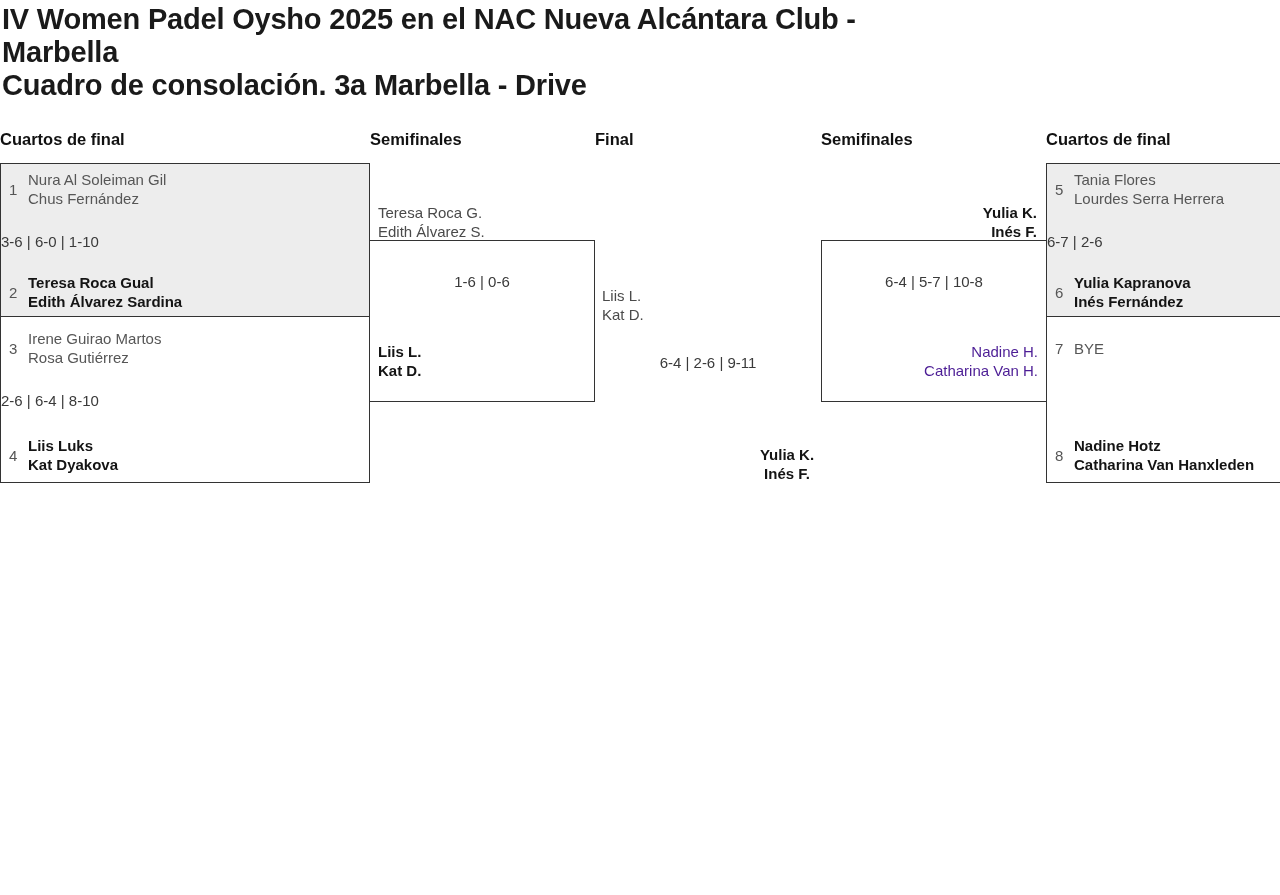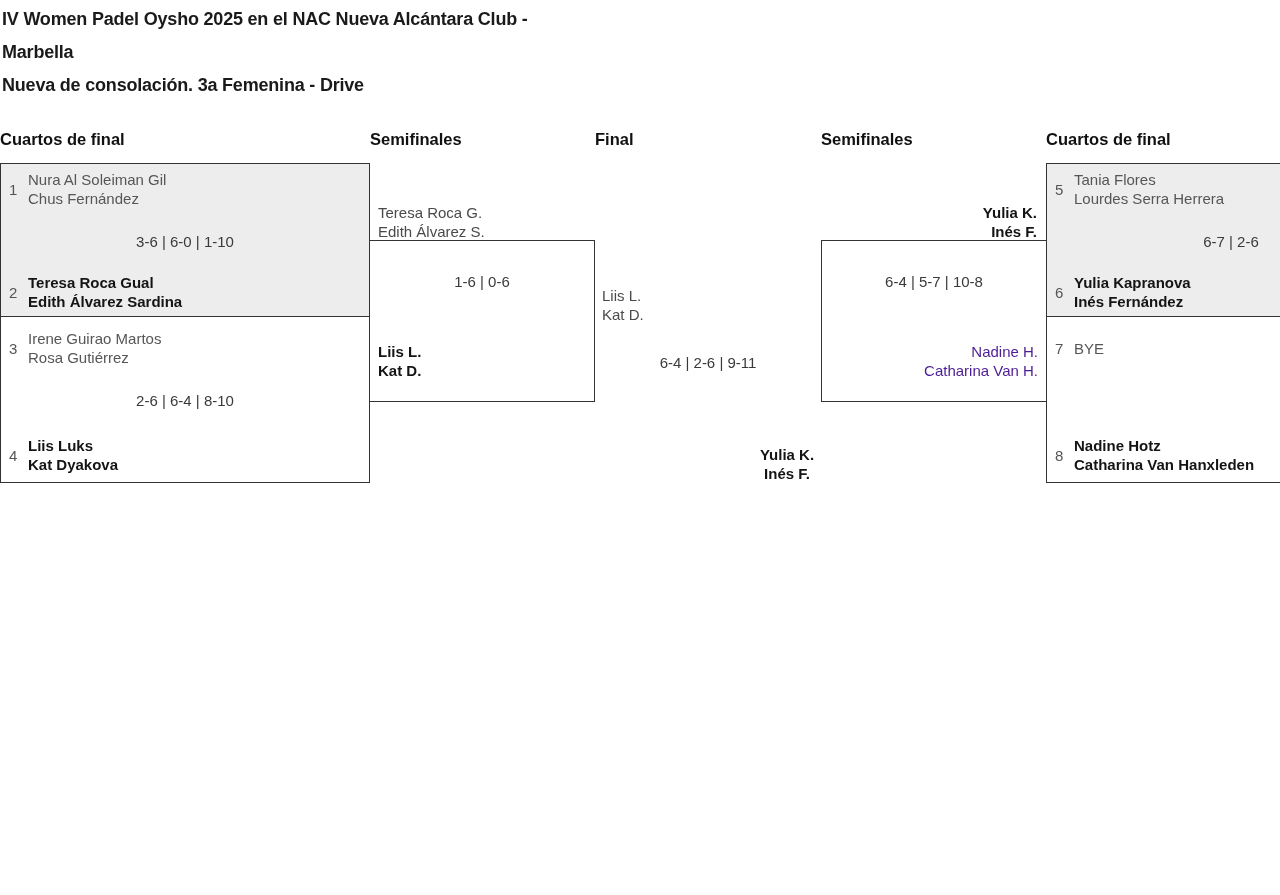--- a/index.html
+++ b/index.html
@@ -3,21 +3,21 @@
 <meta charset="utf-8">
 <style>
   html,body{margin:0;padding:0;background:#fff;}
   #canvas{
     position:relative;width:1280px;height:895px;background:#ffffff;overflow:hidden;
     font-family:"Liberation Sans",sans-serif;-webkit-font-smoothing:antialiased;
   }
   
   .title{
     position:absolute;left:2px;top:3px;width:860px;
-    font-size:18px;line-height:33px;font-weight:700;color:#1a1a1a;letter-spacing:-0.2px;
+    font-size:29px;line-height:33px;font-weight:700;color:#1a1a1a;letter-spacing:-0.2px;
   }
   
   .logo{position:absolute;left:1048px;top:10px;width:232px;height:80px;cursor:pointer;}
   .dot{position:absolute;border-radius:50%;}
   .dot.d1{left:34px;top:12px;width:28px;height:28px;background:#72b628;}
   .dot.d2{left:12px;top:20px;width:14px;height:14px;background:#29a9e1;}
   .dot.d3{left:20px;top:35px;width:19px;height:19px;background:#ee7220;}
   .dot.d4{left:37px;top:52px;width:12px;height:12px;background:#72b628;}
   .dot.d5{left:3px;top:51px;width:20px;height:20px;background:#29a9e1;}
   .logo-text{
@@ -43,21 +43,21 @@
     width:19px;flex:none;display:flex;align-items:center;
     font-size:15px;color:#555555;
   }
   .names{
     min-height:38px;display:flex;flex-direction:column;justify-content:center;
     font-size:15px;line-height:19px;color:#565656;
   }
   .names.winner{color:#141414;font-weight:700;}
   .score{
     position:absolute;left:0;right:0;top:50%;transform:translateY(-50%);
-    text-align:center;font-size:15px;color:#3a3a3a;
+    font-size:15px;color:#3a3a3a;
   }
   .sf-score{
     position:absolute;left:0;right:0;top:32px;text-align:center;
     font-size:15px;color:#3a3a3a;
   }
   .sf-winner{
     position:absolute;top:101px;font-size:15px;line-height:19px;
     font-weight:700;color:#141414;
   }
   .sf-winner.al{left:8px;text-align:left;}
@@ -72,21 +72,21 @@
   }
 </style>
 </head>
 <body>
 
 <div id="canvas">
 
   <div class="title">
     <div>IV Women Padel Oysho 2025 en el NAC Nueva Alcántara Club -</div>
     <div>Marbella</div>
-    <div>Nueva de consolación. 3a Femenina - Drive</div>
+    <div>Cuadro de consolación. 3a Marbella - Drive</div>
   </div>
 
 
   <div class="col-header" style="left:0;width:370px">Cuartos de final</div>
   <div class="col-header" style="left:370px;width:225px">Semifinales</div>
   <div class="col-header" style="left:595px;width:226px">Final</div>
   <div class="col-header" style="left:821px;width:225px">Semifinales</div>
   <div class="col-header" style="left:1046px;width:370px">Cuartos de final</div>
 
   <div class="box gray" style="left:0;top:163px;width:370px;height:155px">

